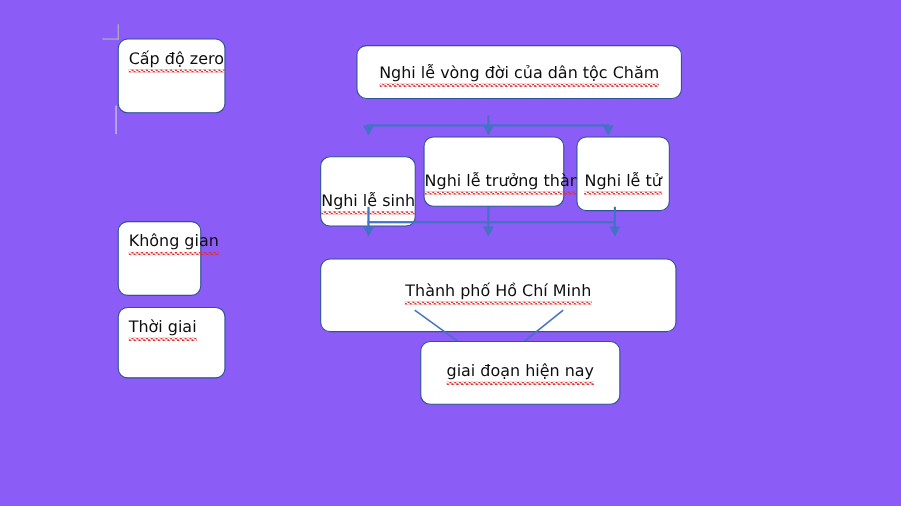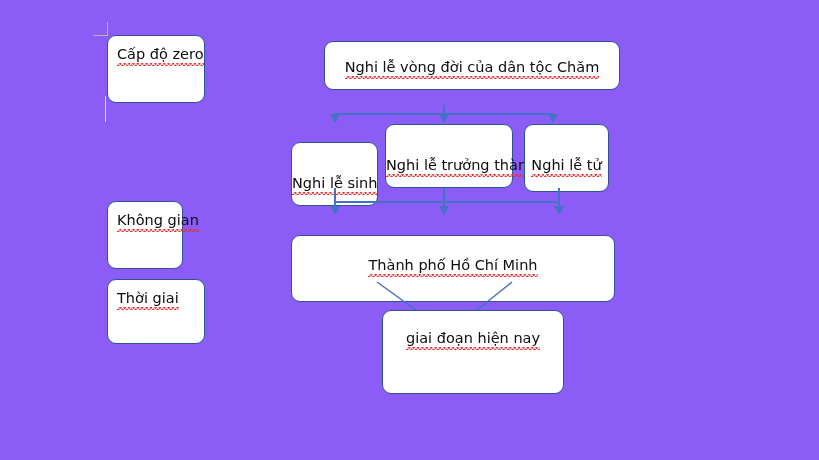--- a/index.html
+++ b/index.html
@@ -187,19 +187,19 @@
   <svg class="diag" width="240" height="50" style="left:355px; top:280px;" viewBox="0 0 240 50">
     <defs>
       <marker id="ah" markerWidth="7" markerHeight="7" refX="5.4" refY="3.2" orient="auto" markerUnits="strokeWidth">
         <path d="M0,0 L6.4,3.2 L0,6.4 z" fill="#4472c4"></path>
       </marker>
     </defs>
     <line x1="22" y1="2" x2="72" y2="38" stroke="#4472c4" stroke-width="1.5" marker-end="url(#ah)"></line>
     <line x1="157" y1="2" x2="112" y2="38" stroke="#4472c4" stroke-width="1.5" marker-end="url(#ah)"></line>
   </svg>
 
-  <div class="node flow" style="left:382px; top:310px; width:182px; height:84px;padding-left:24px;">
+  <div class="node flow" style="left:382px; top:310px; width:182px; height:58px;padding-left:24px;">
     <div class="label" style="top:20px;">
       <span class="sq">giai đoạn hiện nay</span>
     </div>
   </div>
 
 </div>
 
 </body></html>

